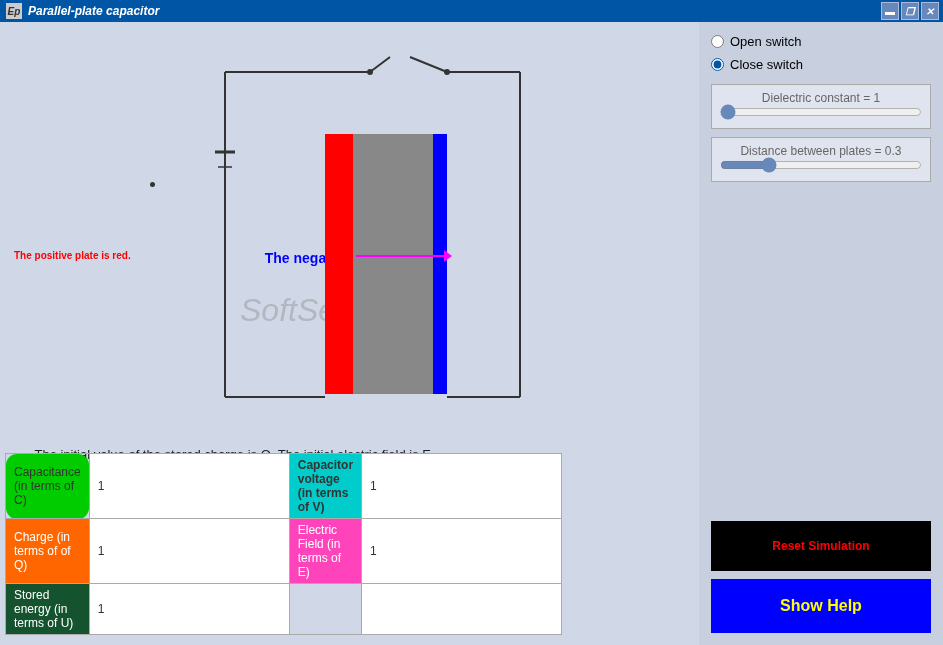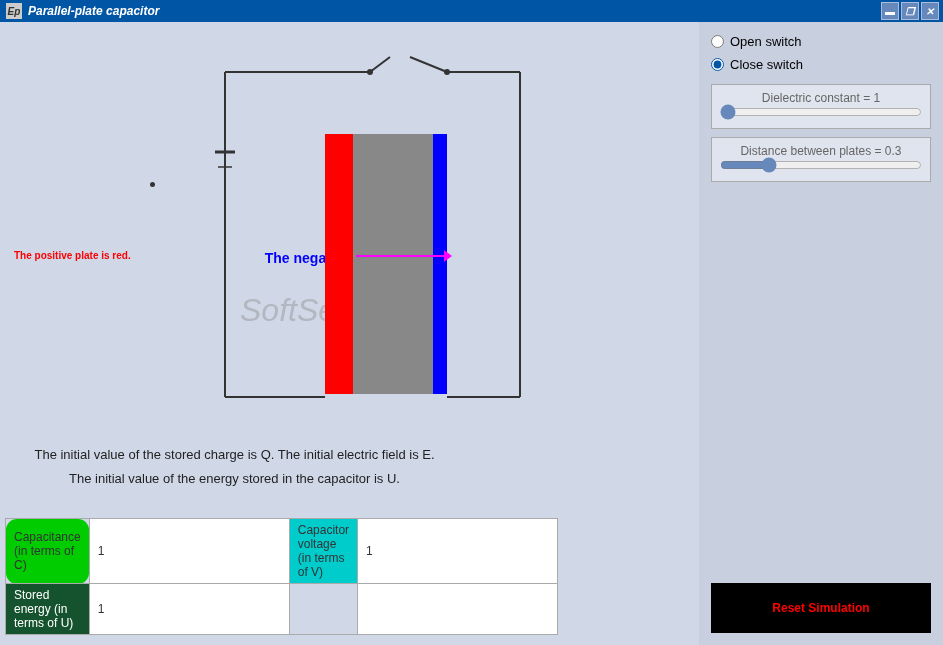--- a/index.html
+++ b/index.html
@@ -210,21 +210,21 @@
     }
     .cell-label-pink {
       background: #14532d;
       color: white;
       font-weight: normal;
       width: 180px;
     }
     .cell-label-cyan {
       background: #00cccc;
       color: #333;
-      font-weight: normal;
+      font-weight: bold;
       width: 180px;
     }
     .cell-label-pink2 {
       background: #ff44bb;
       color: white;
       font-weight: normal;
       width: 180px;
     }
     .cell-value {
       background: white;
@@ -371,20 +371,26 @@
       <div>The initial value of the stored charge is Q. The initial electric field is E.</div>
       <div>The initial value of the energy stored in the capacitor is U.</div>
     </div>
 
     <table class="data-table">
       <tbody>
           <tr>
         <td class="cell-label-green">Capacitance (in terms of C)</td>
         <td class="cell-value">1</td>
         <td class="cell-label-cyan">Capacitor voltage (in terms of V)</td>
+        <td class="cell-value">1</td>
+      </tr>
+      <tr>
+        <td class="cell-label-orange">Charge (in terms of of Q)</td>
+        <td class="cell-value">1</td>
+        <td class="cell-label-pink2">Electric Field (in terms of E)</td>
         <td class="cell-value">1</td>
       </tr>
       <tr>
         <td class="cell-label-pink">Stored energy (in terms of U)</td>
         <td class="cell-value">1</td>
         <td style="background:#d0d8e8; border:1px solid #aaa;"></td>
         <td style="background:white; border:1px solid #aaa;"></td>
       </tr>
     </tbody>
       </table>
@@ -411,16 +417,17 @@
 
     <div class="slider-container">
       <div class="slider-label">Distance between plates = 0.3</div>
       <input type="range" min="1" max="10" value="3" style="">
     </div>
 
     <div style="flex:1"></div>
 
     <button class="btn-reset">Reset Simulation</button>
 
+    <button class="btn-help">Show Help</button>
 
   </div>
 
 </div>
 
 </body></html>

